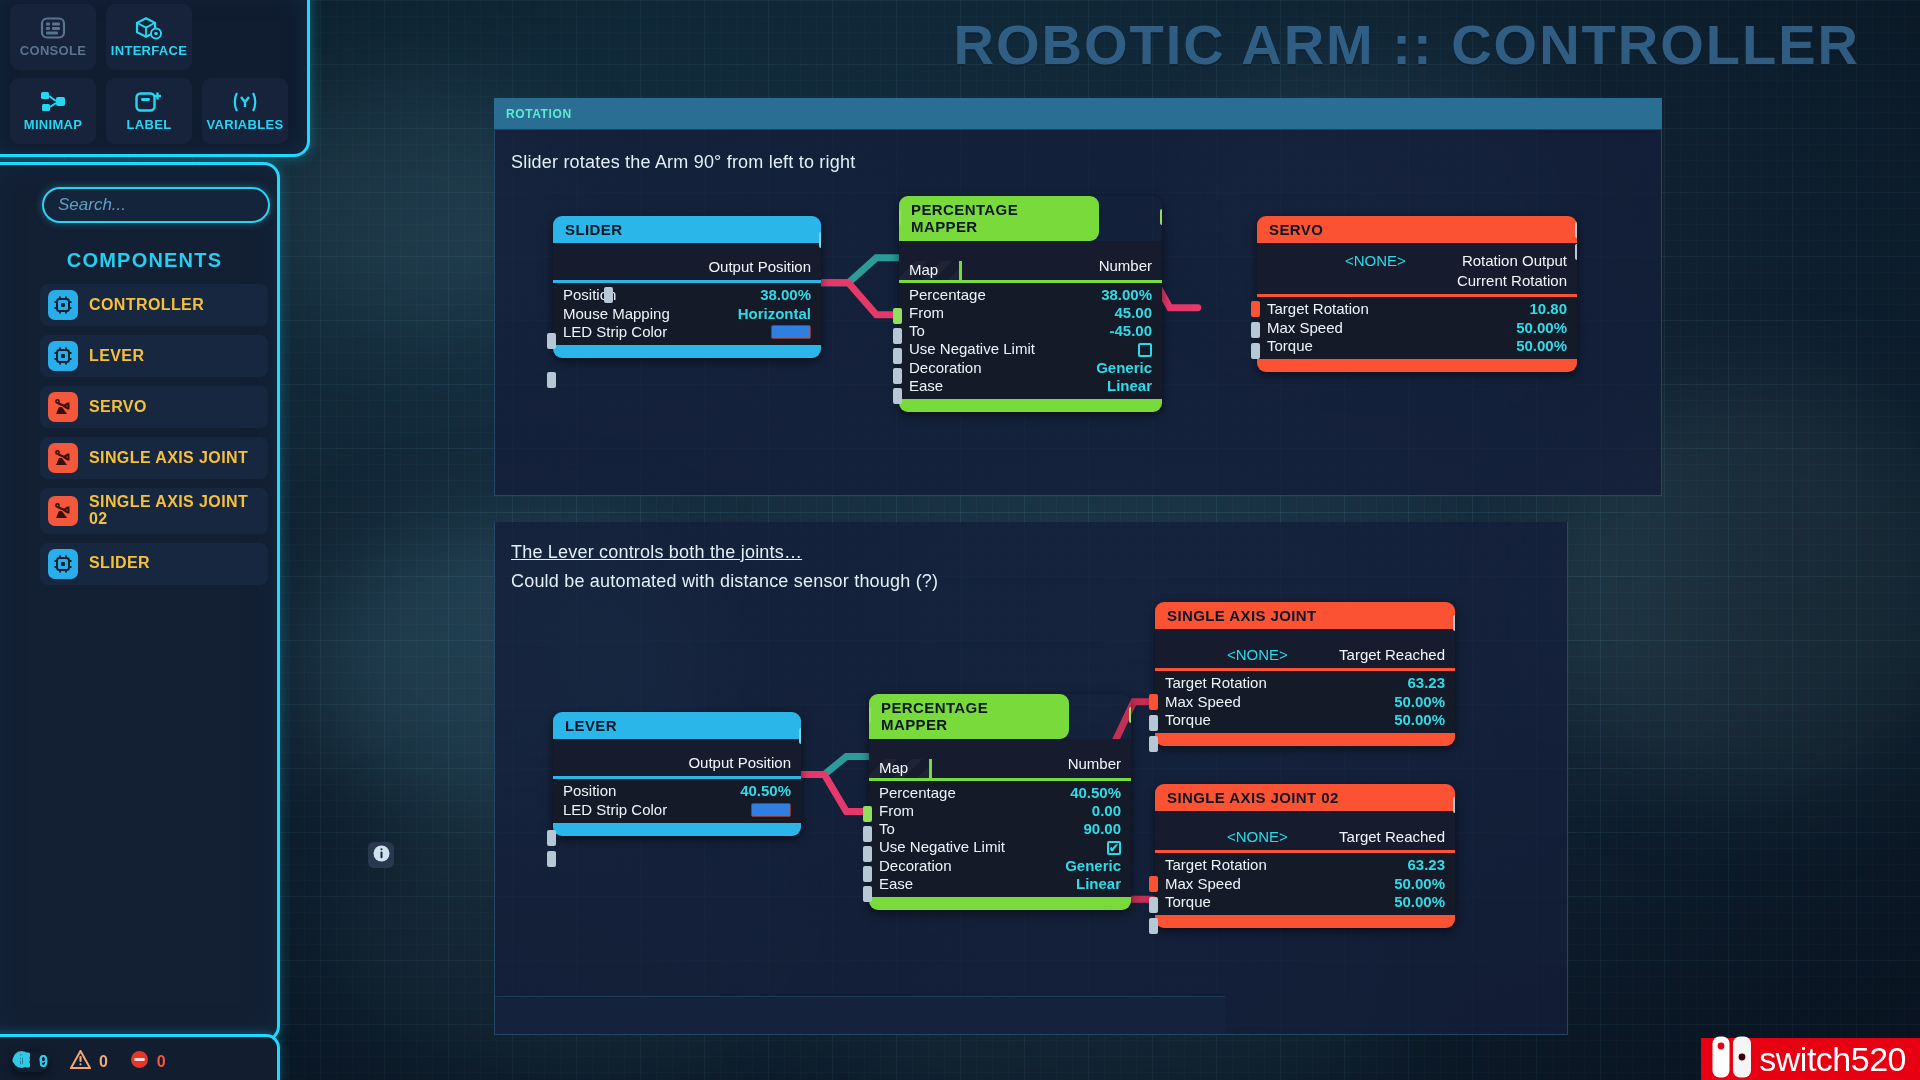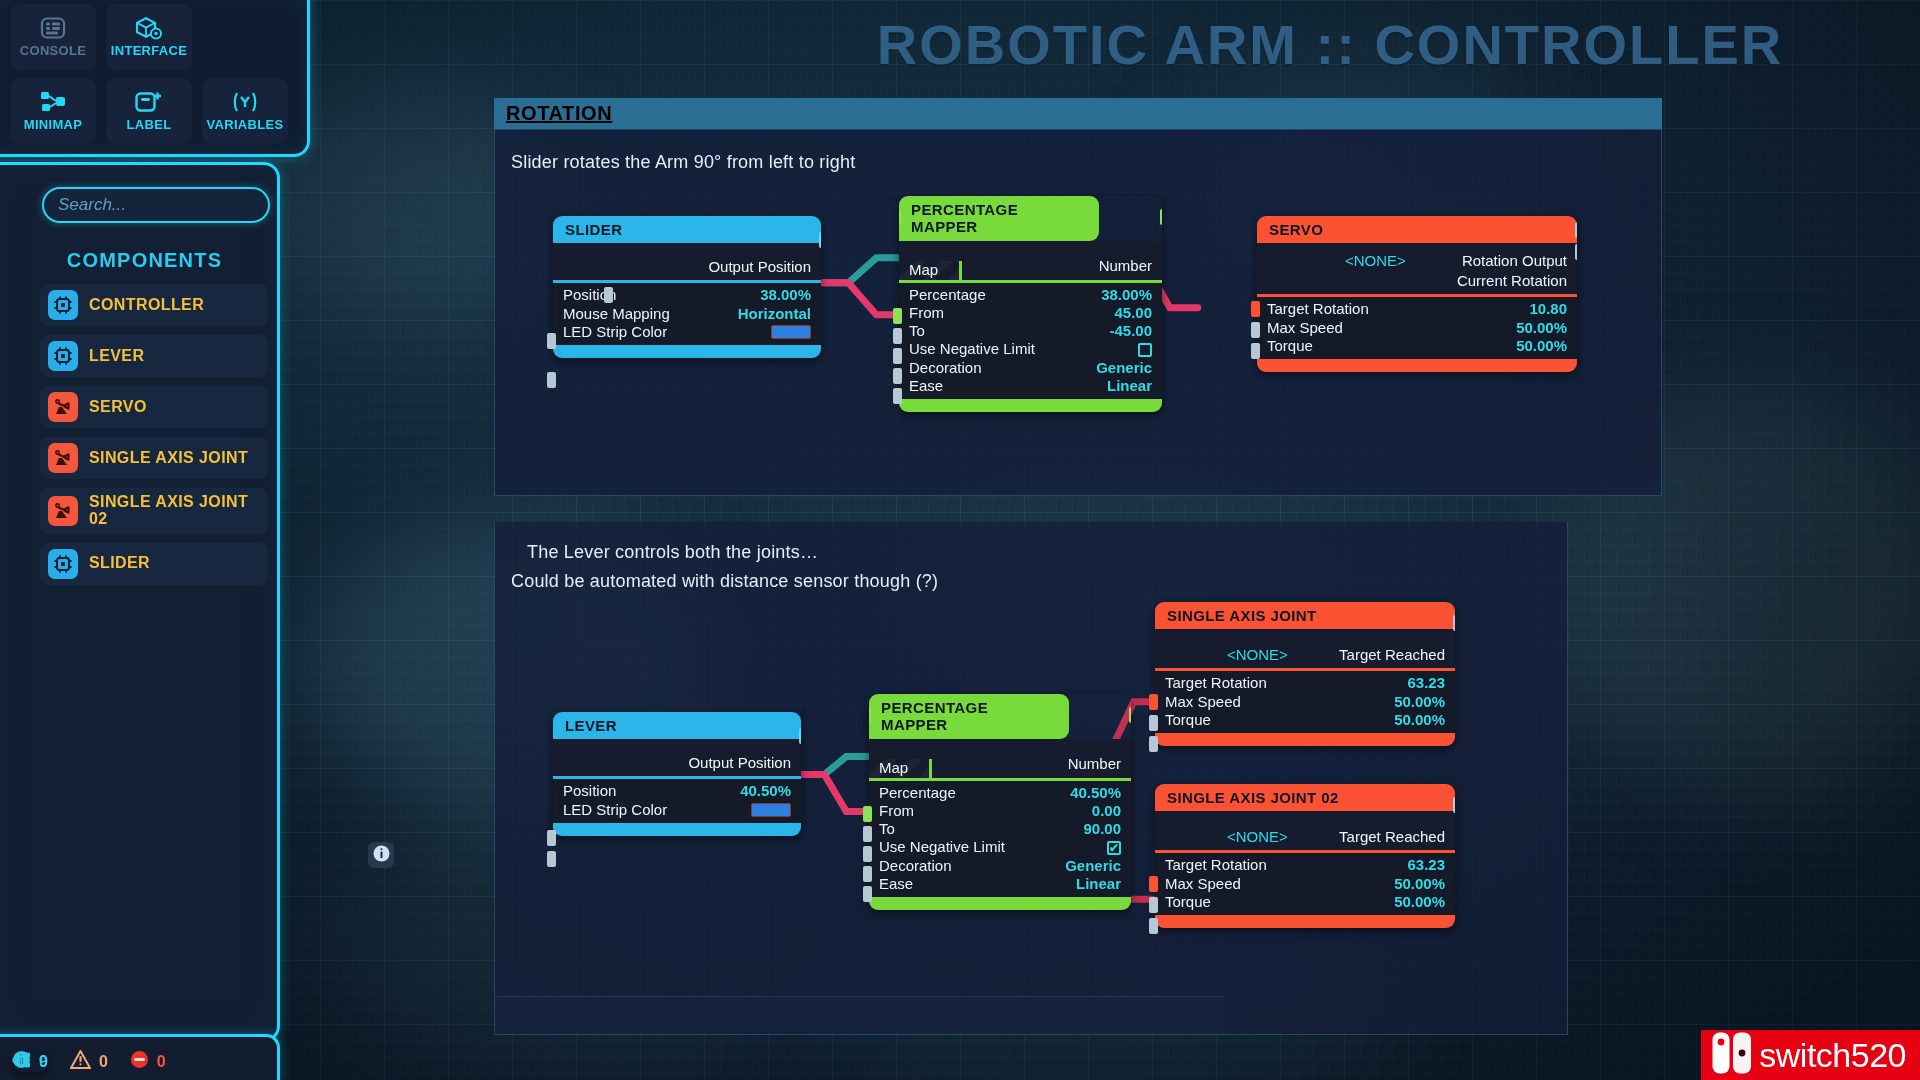--- a/index.html
+++ b/index.html
@@ -34,21 +34,21 @@
     background-size: 16px 16px;
   }
   .vignette {
     position: absolute; inset: 0; pointer-events: none;
     background: radial-gradient(ellipse 1200px 800px at 55% 50%, rgba(0,0,0,0) 40%, rgba(5,12,22,.55) 100%);
   }
 
   
   .bigtitle {
     position: absolute; left: 800px; top: 12px; width: 1060px;
-    text-align: center;
+    text-align: right;
     font-size: 56px; font-weight: 700; letter-spacing: 2px;
     color: rgba(62,118,163,.72);
     text-shadow: 0 2px 0 rgba(10,25,40,.45);
     white-space: nowrap;
     font-family: "Liberation Sans", sans-serif;
   }
 
   
   .toolpanel {
     position: absolute; left: -6px; top: -8px;
@@ -147,21 +147,21 @@
 
   
   .panel { position: absolute; border-radius: 3px; }
   .panel-head {
     height: 32px; background: #2a6e94;
     display: flex; align-items: center;
     padding: 0 12px;
     border-bottom: 1px solid #18485f;
   }
   .panel-head .ptitle {
-    font-size: 20px; font-weight: 700; letter-spacing: .6px; color: #000000; text-decoration: underline;
+    font-size: 12px; font-weight: 700; letter-spacing: .6px; color: #5eead4;
   }
   .panel-head .pacts { margin-left: auto; display: flex; align-items: center; gap: 14px; }
   .panel-body {
     background: rgba(20,30,58,.80);
     border: 1px solid rgba(60,120,160,.45);
     border-top: none;
     position: relative;
     overflow: hidden;
   }
   .panel-note {
@@ -235,21 +235,21 @@
   }
   .panel-bottombar {
     position: absolute; left: 0; bottom: 0; height: 38px;
     background: rgba(22,34,60,.9);
     border-top: 1px solid rgba(60,120,160,.3);
   }
 
   
   .wm {
     position: absolute; right: 0; bottom: 0;
-    height: 50px; background: #e60012;
+    height: 42px; background: #e60012;
     display: flex; align-items: center; gap: 6px;
     padding: 0 14px 0 10px;
   }
   .wm .wtext { color: #fff; font-size: 34px; letter-spacing: -.5px; }
 </style>
 </head>
 <body>
 
 <div id="app">
 
@@ -587,21 +587,21 @@
       </div>
 
       <span class="nub" style="position:absolute;left:756px;top:171px;background:#fb5234;"></span>
       <span class="nub grey" style="position:absolute;left:756px;top:192px;"></span>
       <span class="nub grey" style="position:absolute;left:756px;top:213px;"></span>
     </div>
   </div>
 
   <div class="panel" style="left:494px; top:522px; width:1074px; height:545px;">
     <div class="panel-body" style="height:513px;">
-      <div class="panel-note" style="position:absolute;left:32px;top:20px;">The Lever controls both the joints…</div>
+      <div class="panel-note" style="position:absolute;left:16px;top:20px;text-decoration:underline;">The Lever controls both the joints…</div>
       <div class="panel-note" style="position:absolute;left:16px;top:49px;">Could be automated with distance sensor though (?)</div>
 
       <svg class="wires" viewBox="0 0 1074 513" preserveAspectRatio="none">
 
         <path d="M303,253 L330,253 L352,235 L374,235" stroke="#2a9d9a" stroke-width="7" fill="none" stroke-linecap="round"></path>
 
         <path d="M303,253 L330,253 L352,290 L374,290" stroke="#e5396b" stroke-width="7" fill="none" stroke-linecap="round"></path>
 
         <path d="M586,235 L614,235 L640,180 L660,180" stroke="#c62f54" stroke-width="7" fill="none" stroke-linecap="round"></path>
 

